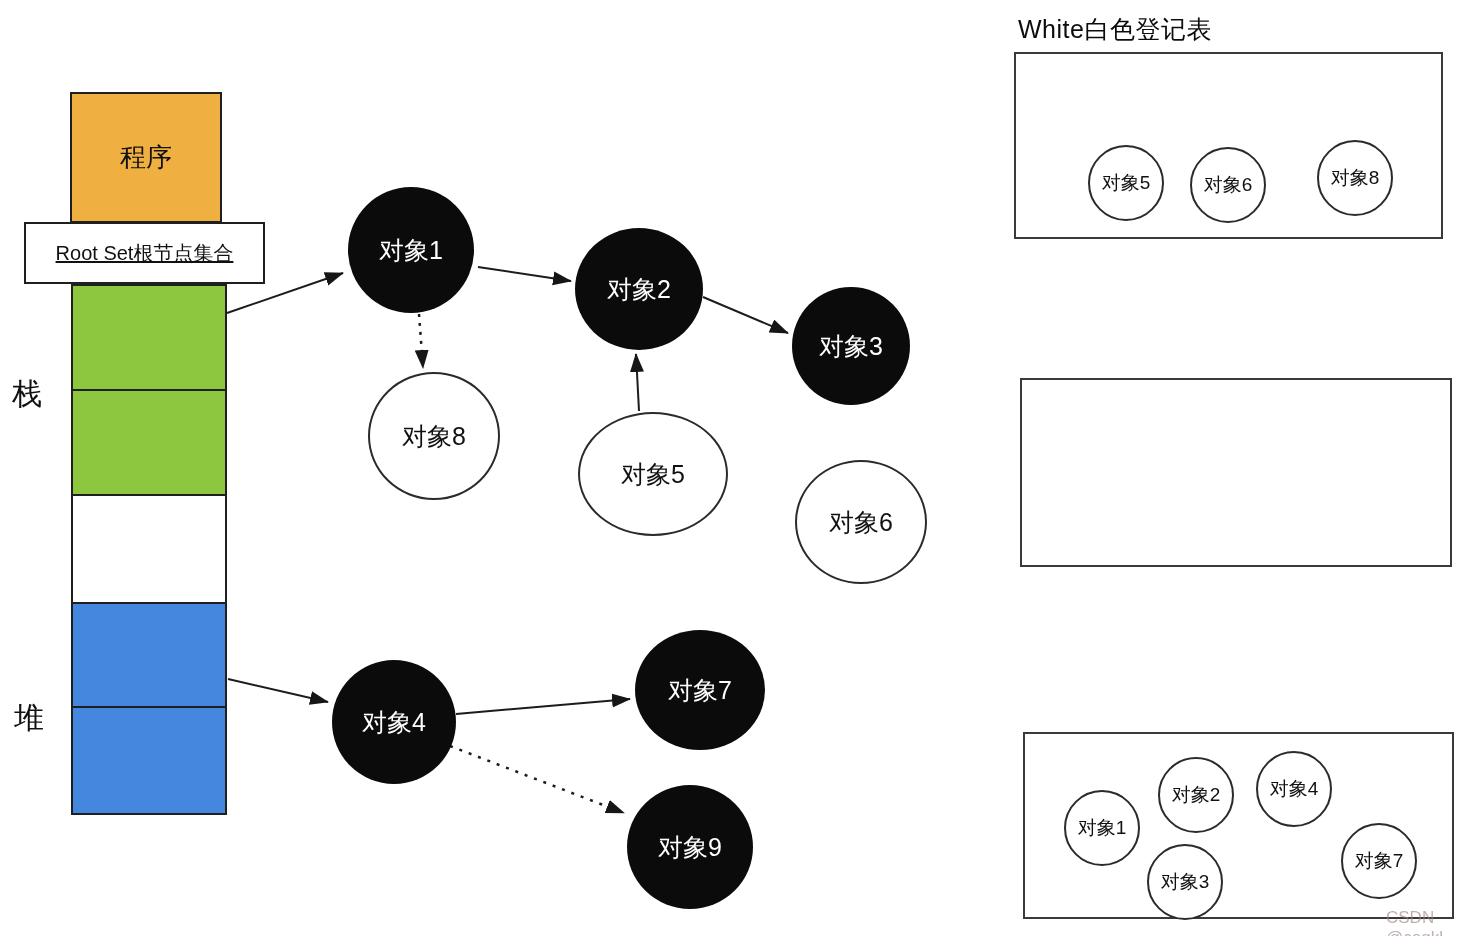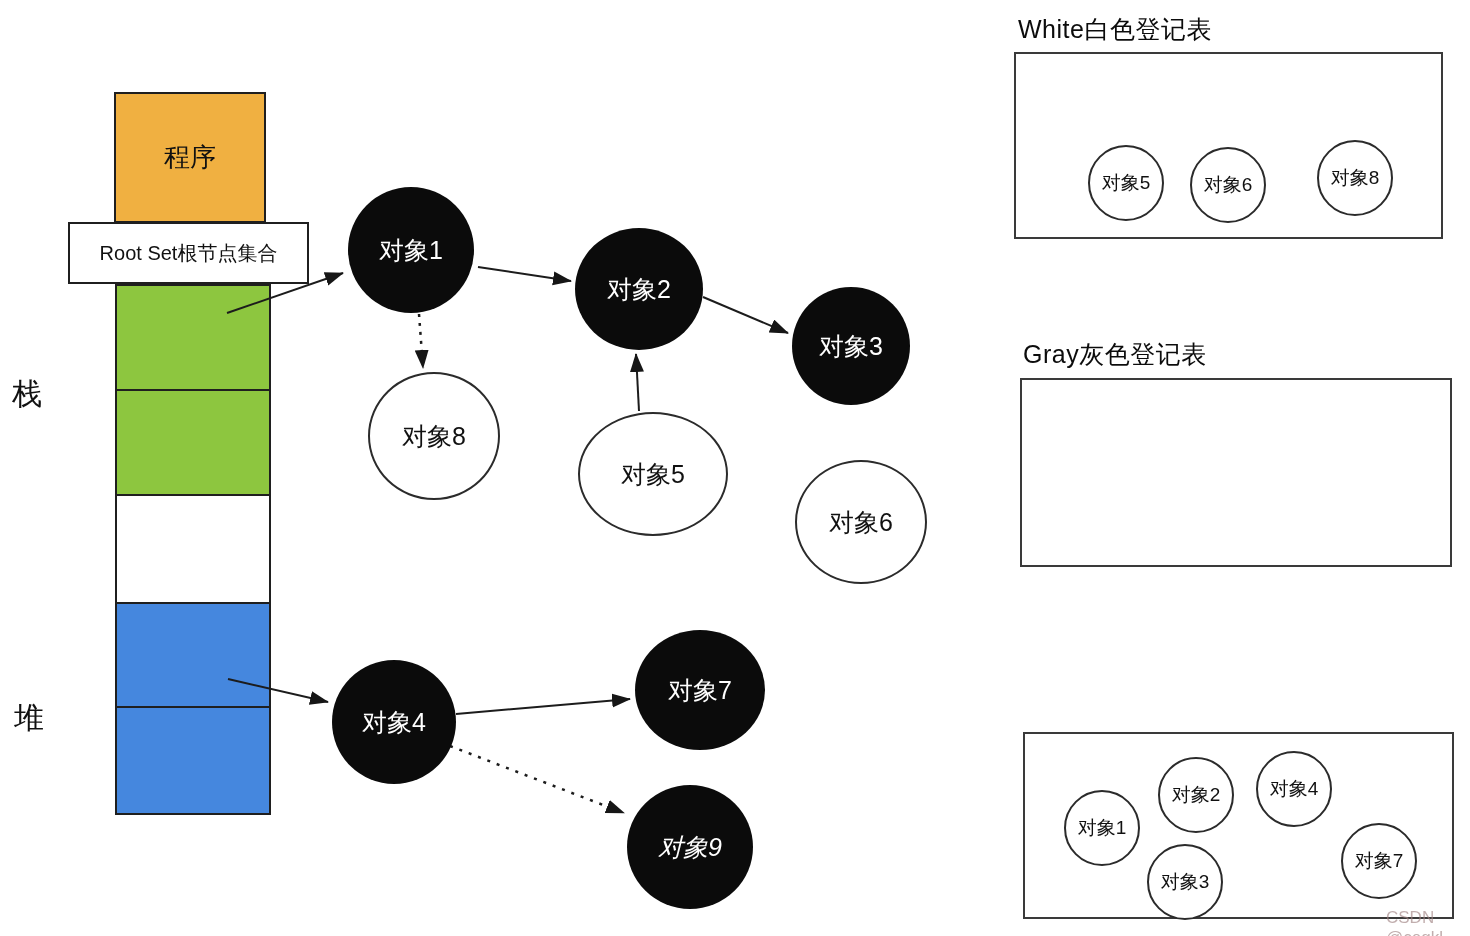--- a/index.html
+++ b/index.html
@@ -1,21 +1,21 @@
 <!DOCTYPE html>
 <html><head>
 <meta charset="utf-8">
 <style>
   html,body{margin:0;padding:0;background:#fff;}
   #canvas{
     position:relative;width:1470px;height:936px;background:#ffffff;overflow:hidden;
     font-family:"Liberation Sans","DejaVu Sans",sans-serif;color:#111;
   }
   
-  .cell{position:absolute;border:2px solid #1f1f1f;box-sizing:border-box;margin-left:44px;}
+  .cell{position:absolute;border:2px solid #1f1f1f;box-sizing:border-box;}
   .program-box{display:flex;align-items:center;justify-content:center;font-size:26px;color:#111;}
   .rootset-box{display:flex;align-items:center;justify-content:center;font-size:20px;background:#fff;z-index:3;}
   .side-label{position:absolute;font-size:30px;color:#111;}
   
   .node{position:absolute;border-radius:50%;display:flex;align-items:center;justify-content:center;
         font-size:25px;box-sizing:border-box;z-index:2;}
   .node.black{background:#0b0b0b;color:#fff;}
   .node.white{background:#fff;color:#111;border:2px solid #2b2b2b;}
   
   .table-title{position:absolute;font-size:25px;font-weight:500;color:#0c0c0c;letter-spacing:0.5px;}
@@ -25,21 +25,21 @@
   .watermark{position:absolute;font-size:17px;color:rgba(160,130,130,0.65);z-index:4;}
   svg.arrows{position:absolute;left:0;top:0;z-index:1;}
 </style>
 </head>
 <body>
 
 <div id="canvas">
 
   <div class="cell program-box" style="left: 70px; top: 92px; width: 152px; height: 131px; background: rgb(240, 176, 65);">程序</div>
 
-  <div class="cell rootset-box" style="left:24px;top:222px;width:241px;height:62px;">Root Set根节点集合</div>
+  <div class="cell rootset-box" style="left:24px;top:222px;width:241px;height:62px;text-decoration:underline;">Root Set根节点集合</div>
 
   <div class="cell" style="left: 71px; top: 284px; width: 156px; height: 107px; background: rgb(141, 198, 63);"></div>
   <div class="cell" style="left: 71px; top: 389px; width: 156px; height: 107px; background: rgb(141, 198, 63);"></div>
   <div class="cell" style="left:71px;top:494px;width:156px;height:110px;background:#fff;"></div>
   <div class="cell" style="left: 71px; top: 602px; width: 156px; height: 106px; background: rgb(69, 135, 222);"></div>
   <div class="cell" style="left: 71px; top: 706px; width: 156px; height: 109px; background: rgb(69, 135, 222);"></div>
 
   <div class="side-label" style="left:12px;top:374px;">栈</div>
   <div class="side-label" style="left:14px;top:698px;">堆</div>
 
@@ -68,29 +68,28 @@
   </svg>
 
   <div class="node black" style="left:348px;top:187px;width:126px;height:126px;">对象1</div>
   <div class="node black" style="left:575px;top:228px;width:128px;height:122px;">对象2</div>
   <div class="node black" style="left:792px;top:287px;width:118px;height:118px;">对象3</div>
   <div class="node white" style="left:368px;top:372px;width:132px;height:128px;">对象8</div>
   <div class="node white" style="left:578px;top:412px;width:150px;height:124px;">对象5</div>
   <div class="node white" style="left:795px;top:460px;width:132px;height:124px;">对象6</div>
   <div class="node black" style="left:332px;top:660px;width:124px;height:124px;">对象4</div>
   <div class="node black" style="left:635px;top:630px;width:130px;height:120px;">对象7</div>
-  <div class="node black" style="left:627px;top:785px;width:126px;height:124px;font-style:italic;">对象9</div>
+  <div class="node black" style="left:627px;top:785px;width:126px;height:124px;">对象9</div>
 
   <div class="table-title" style="left:1018px;top:13px;text-align:center;">White白色登记表</div>
   <div class="table-box" style="left:1014px;top:52px;width:429px;height:187px;"></div>
   <div class="mini" style="left:1088px;top:145px;width:76px;height:76px;">对象5</div>
   <div class="mini" style="left:1190px;top:147px;width:76px;height:76px;">对象6</div>
   <div class="mini" style="left:1317px;top:140px;width:76px;height:76px;">对象8</div>
 
-  <div class="table-title" style="left:1023px;top:338px;">Gray灰色登记表</div>
   <div class="table-box" style="left:1020px;top:378px;width:432px;height:189px;"></div>
 
   <div class="table-box" style="left:1023px;top:732px;width:431px;height:187px;"></div>
   <div class="mini" style="left:1064px;top:790px;width:76px;height:76px;">对象1</div>
   <div class="mini" style="left:1158px;top:757px;width:76px;height:76px;">对象2</div>
   <div class="mini" style="left:1256px;top:751px;width:76px;height:76px;">对象4</div>
   <div class="mini" style="left:1147px;top:844px;width:76px;height:76px;">对象3</div>
   <div class="mini" style="left:1341px;top:823px;width:76px;height:76px;">对象7</div>
 
   <div class="watermark" style="left:1386px;top:908px;">CSDN @cegkl</div>

